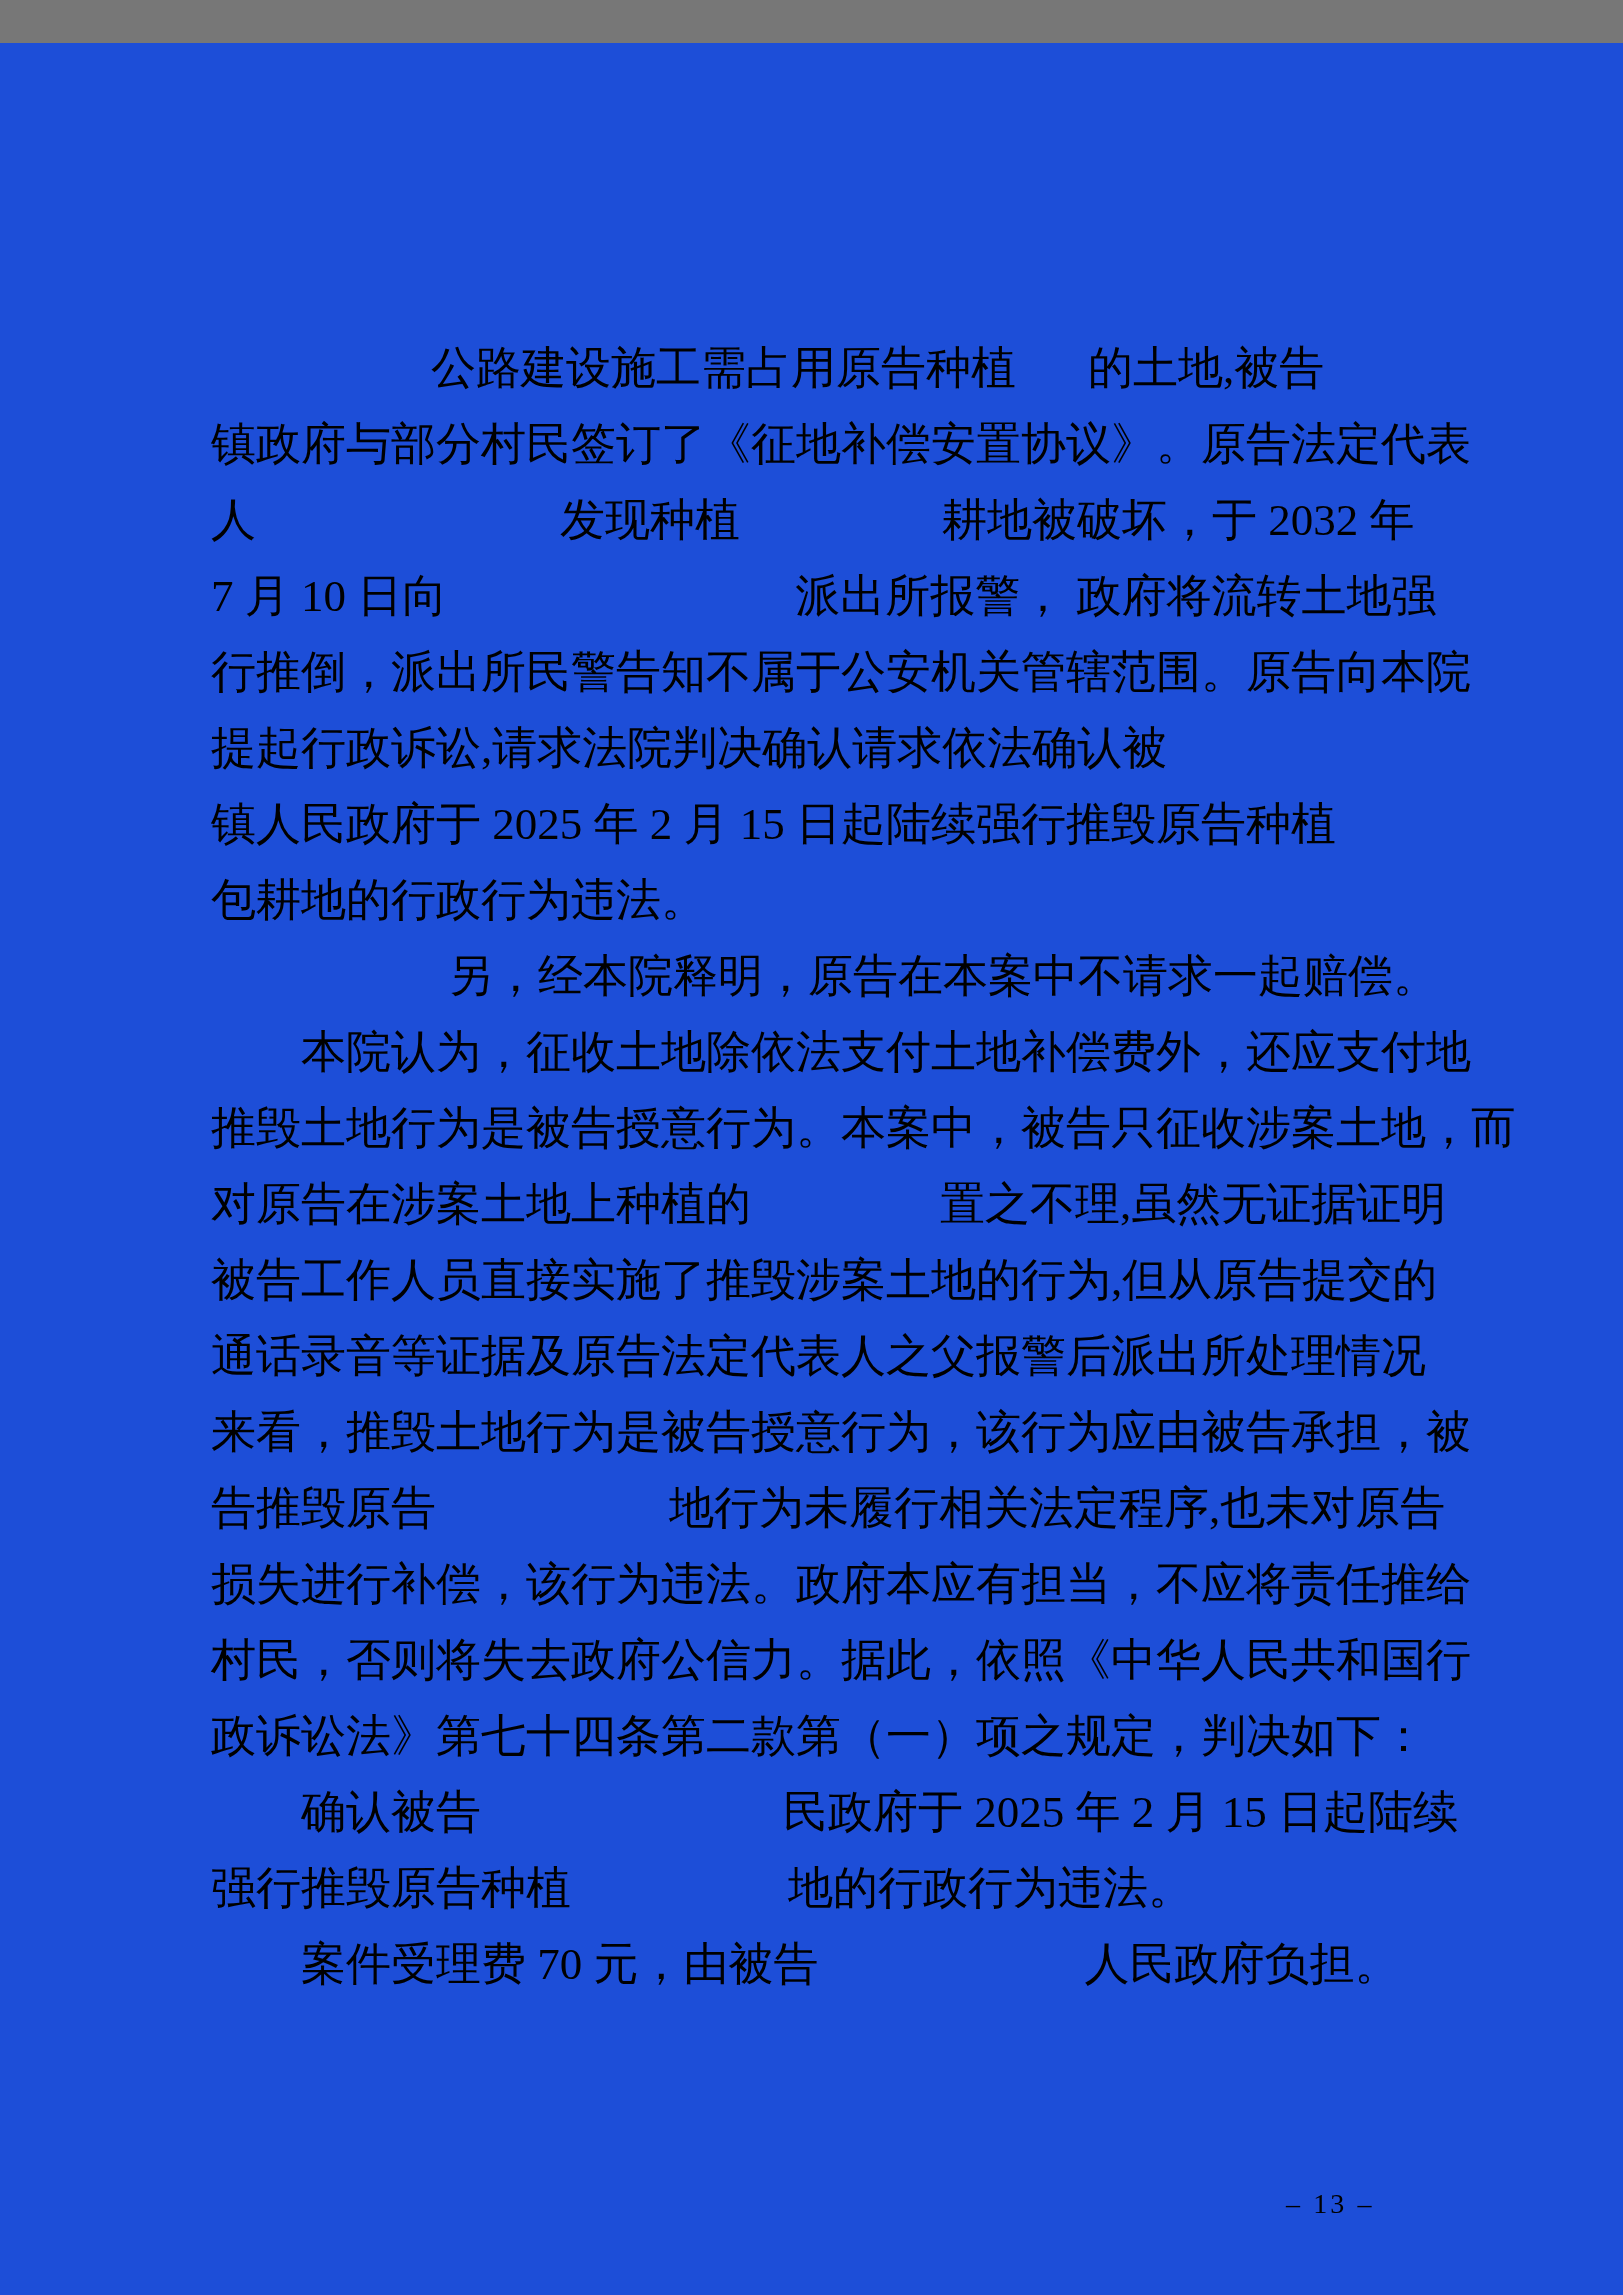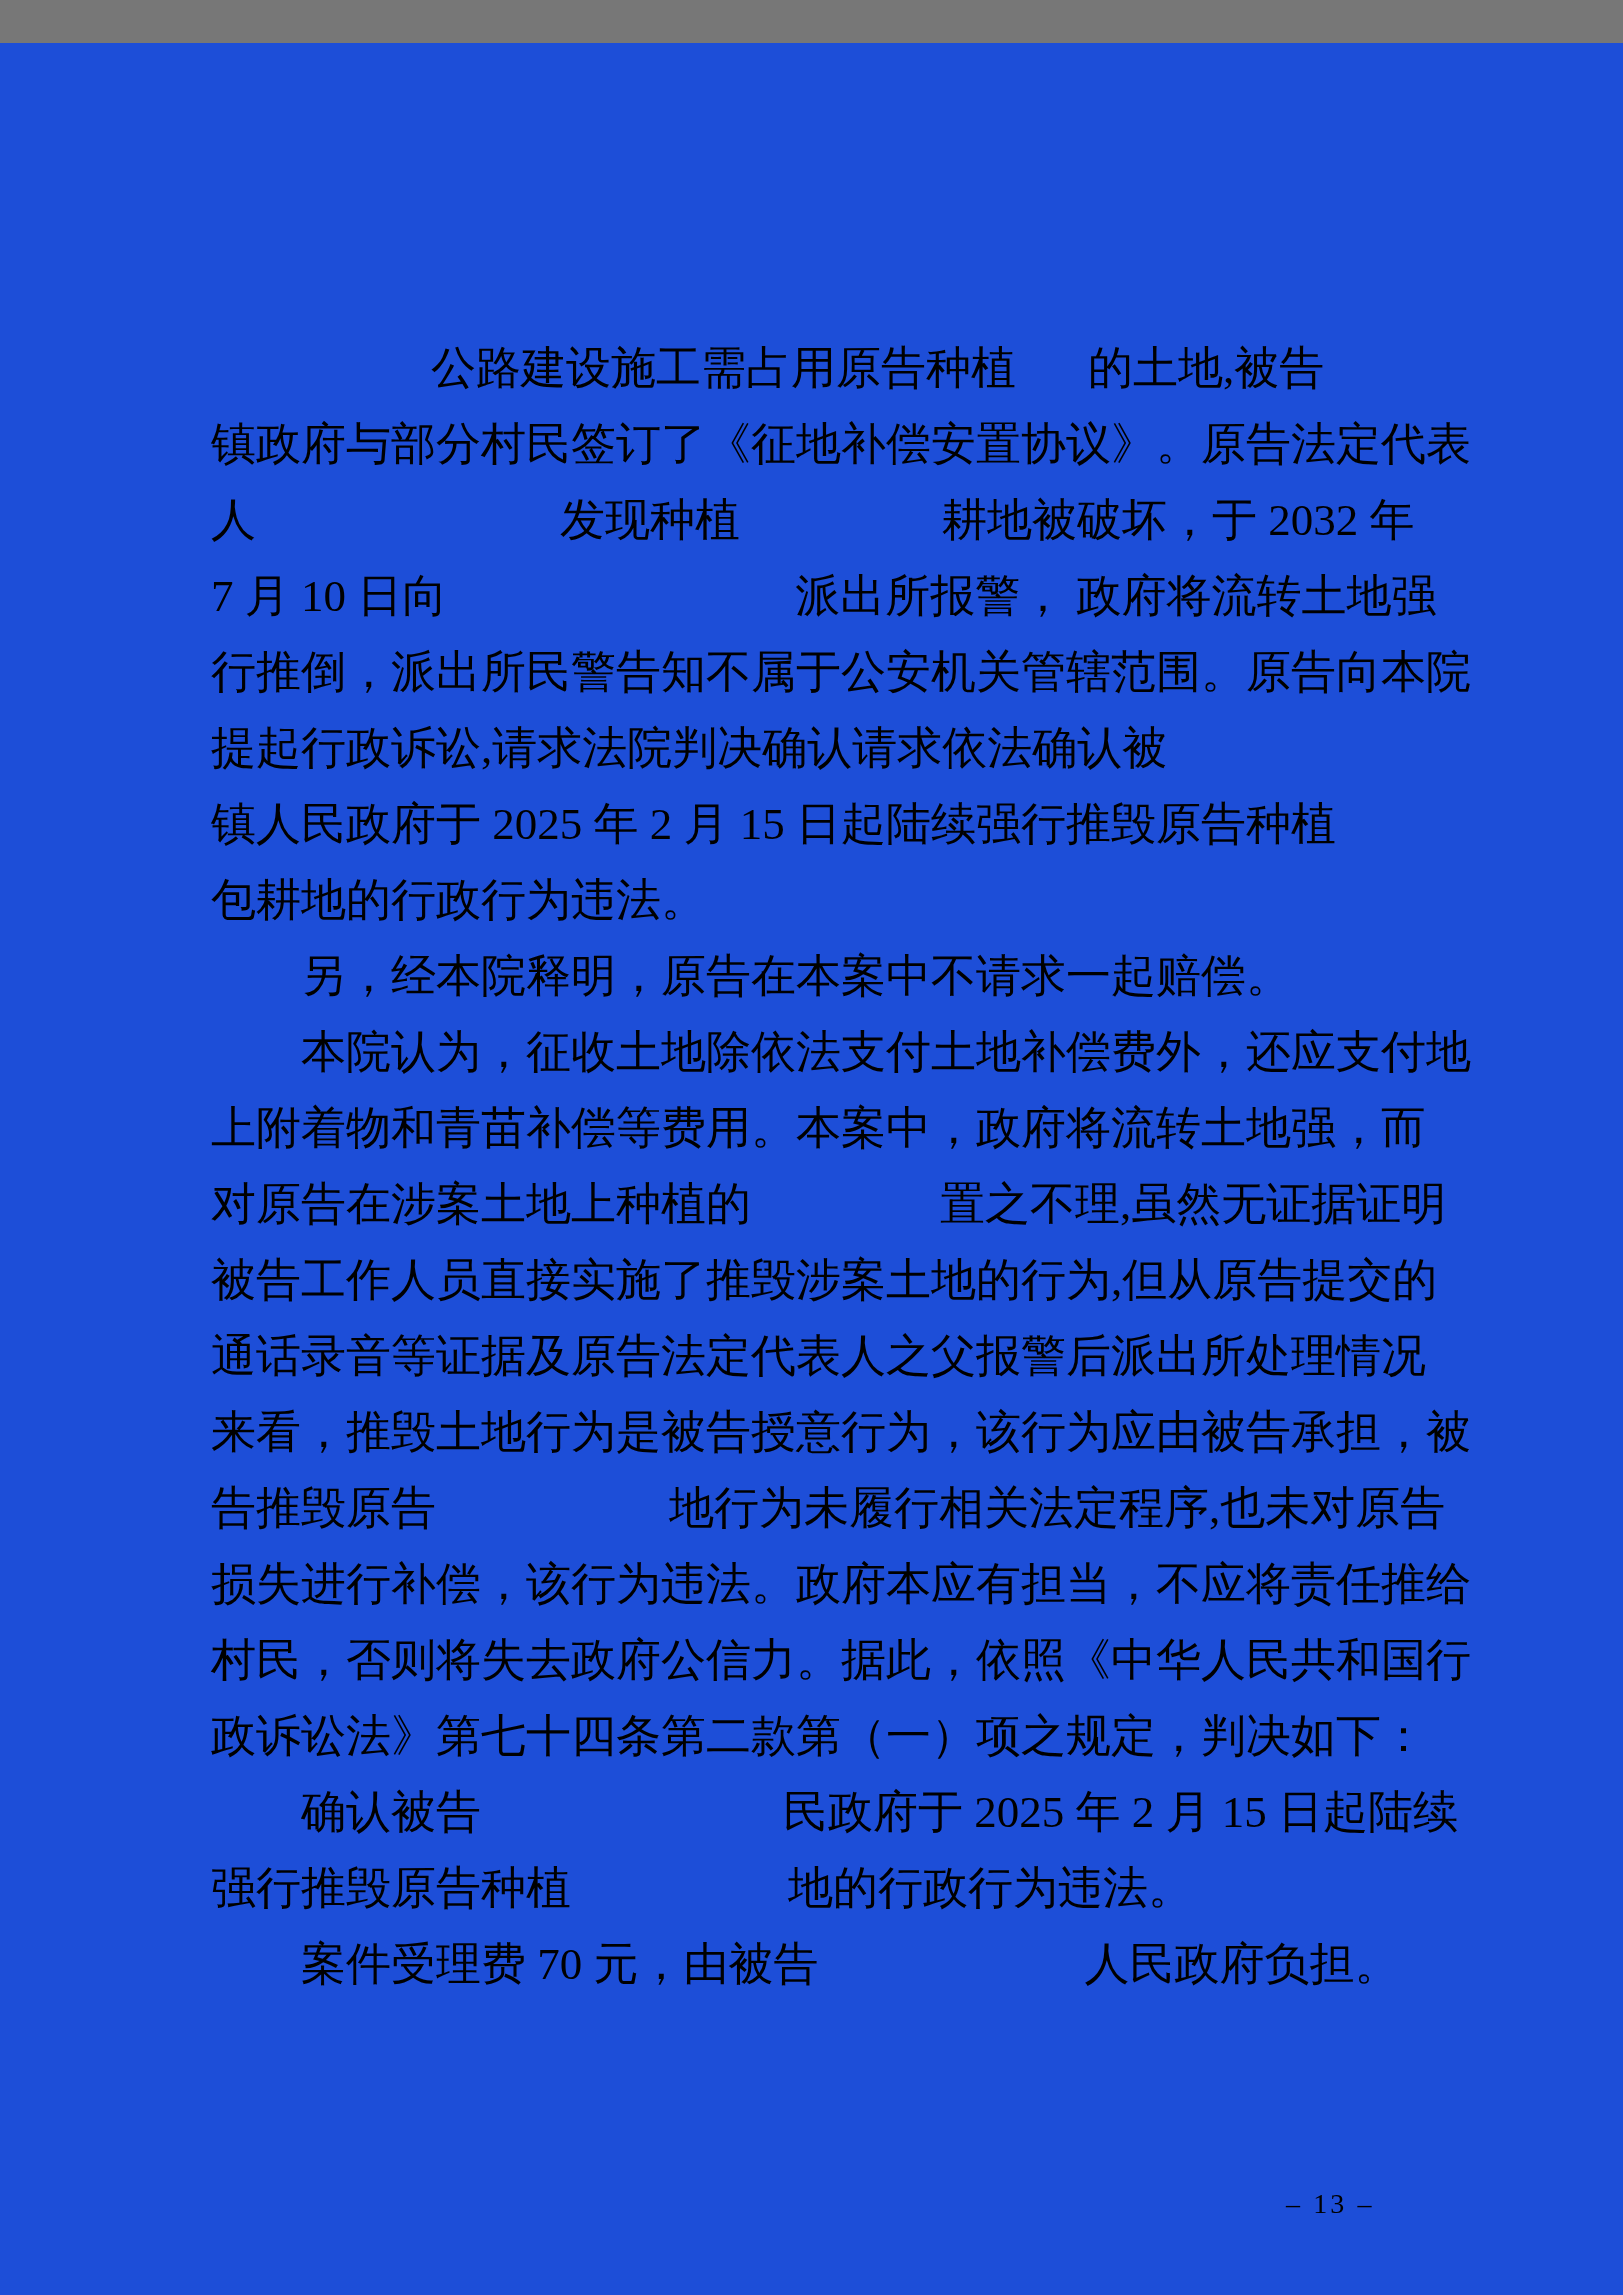--- a/index.html
+++ b/index.html
@@ -52,23 +52,23 @@
 <div class="page">
   <div class="body-text">
       <div class="line" style="padding-left: 220px;"><span>公路建设施工需占用原告种植</span><span class="gap" style="width: 72px;"></span><span>的土地,被告</span></div>
       <div class="line"><span>镇政府与部分村民签订了《征地补偿安置协议》。原告法定代表</span></div>
       <div class="line"><span>人</span><span class="gap" style="width: 304px;"></span><span>发现种植</span><span class="gap" style="width: 202px;"></span><span>耕地被破坏，于 2032 年</span></div>
       <div class="line"><span>7 月 10 日向</span><span class="gap" style="width: 348px;"></span><span>派出所报警， 政府将流转土地强</span></div>
       <div class="line"><span>行推倒，派出所民警告知不属于公安机关管辖范围。原告向本院</span></div>
       <div class="line"><span>提起行政诉讼,请求法院判决确认请求依法确认被</span></div>
       <div class="line"><span>镇人民政府于 2025 年 2 月 15 日起陆续强行推毁原告种植</span></div>
       <div class="line"><span>包耕地的行政行为违法。</span></div>
-      <div class="line" style="padding-left: 90px;"><span>另，经本院释明，原告在本案中不请求一起赔偿。</span></div>
+      <div class="line" style="padding-left: 90px; text-align: right;"><span>另，经本院释明，原告在本案中不请求一起赔偿。</span></div>
       <div class="line" style="padding-left: 90px;"><span>本院认为，征收土地除依法支付土地补偿费外，还应支付地</span></div>
-      <div class="line"><span>上附着物和青苗补偿等费用。本案中，政府将流转土地强，而</span></div>
+      <div class="line"><span>推毁土地行为是被告授意行为。本案中，被告只征收涉案土地，而</span></div>
       <div class="line"><span>对原告在涉案土地上种植的</span><span class="gap" style="width: 189px;"></span><span>置之不理,虽然无证据证明</span></div>
       <div class="line"><span>被告工作人员直接实施了推毁涉案土地的行为,但从原告提交的</span></div>
       <div class="line"><span>通话录音等证据及原告法定代表人之父报警后派出所处理情况</span></div>
       <div class="line"><span>来看，推毁土地行为是被告授意行为，该行为应由被告承担，被</span></div>
       <div class="line"><span>告推毁原告</span><span class="gap" style="width: 233px;"></span><span>地行为未履行相关法定程序,也未对原告</span></div>
       <div class="line"><span>损失进行补偿，该行为违法。政府本应有担当，不应将责任推给</span></div>
       <div class="line"><span>村民，否则将失去政府公信力。据此，依照《中华人民共和国行</span></div>
       <div class="line"><span>政诉讼法》第七十四条第二款第（一）项之规定，判决如下：</span></div>
       <div class="line" style="padding-left: 90px;"><span>确认被告</span><span class="gap" style="width: 302px;"></span><span>民政府于 2025 年 2 月 15 日起陆续</span></div>
       <div class="line"><span>强行推毁原告种植</span><span class="gap" style="width: 217px;"></span><span>地的行政行为违法。</span></div>

